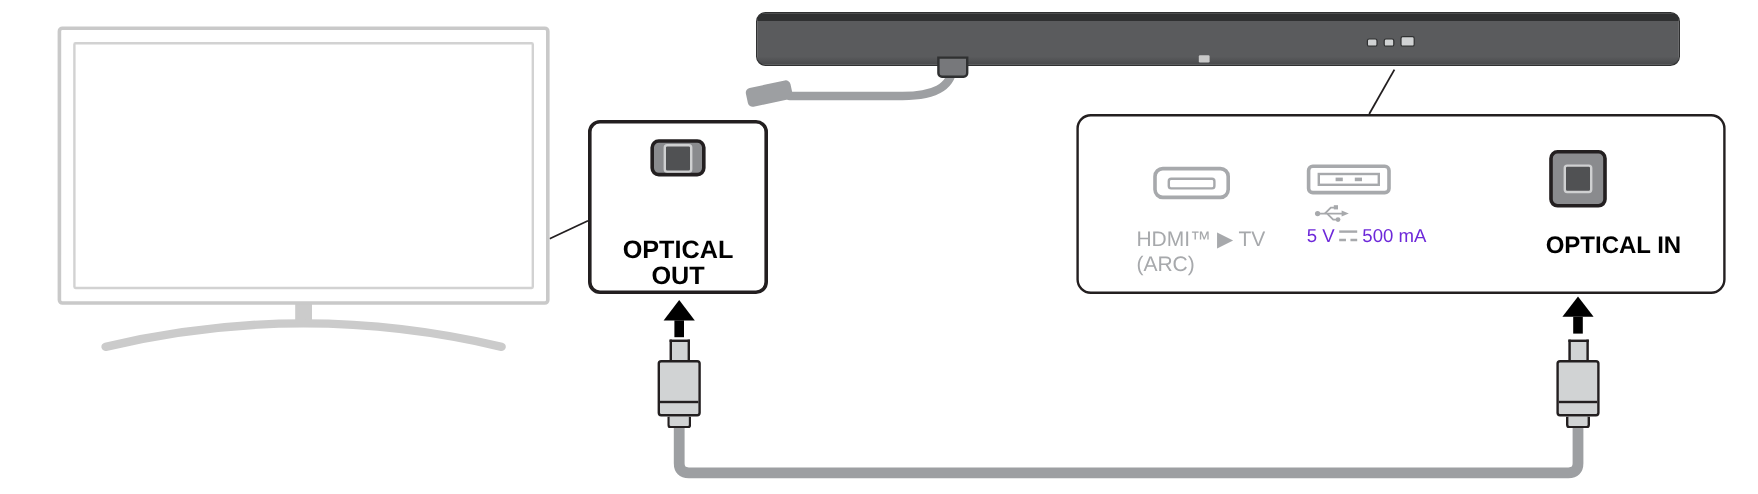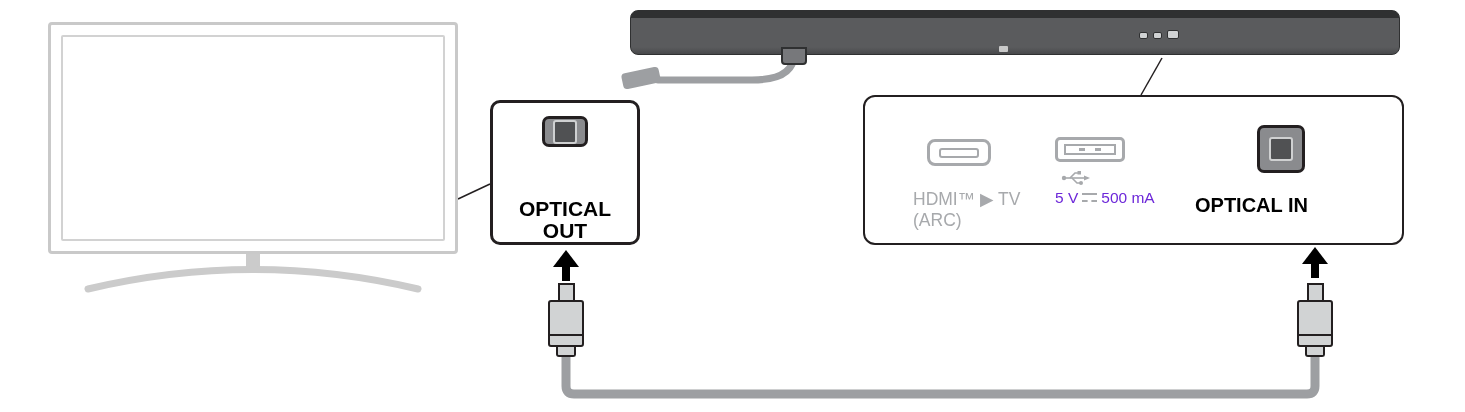--- a/index.html
+++ b/index.html
@@ -57,21 +57,21 @@
   .optical-port-inner {
     width: 24px; height: 24px; background: #505153; border: 2px solid #cfd0d1; border-radius: 3px;
   }
   .callout-label {
     margin-top: 15px; font-size: 21px; font-weight: 700; line-height: 22px;
     text-align: center; color: #000;
   }
   .callout-label span { display: block; }
 
   .panel {
-    position: absolute; left: 863px; top: 95px; width: 541px; height: 150px;
+    position: absolute; left: 897px; top: 95px; width: 541px; height: 150px;
     border: 2px solid #231f20; border-radius: 12px; background: #fff; z-index: 3;
   }
   .hdmi-icon {
     position: absolute; left: 62px; top: 42px; width: 64px; height: 27px;
     border: 3px solid #a7a9ac; border-radius: 8px;
     display: flex; align-items: center; justify-content: center;
   }
   .hdmi-icon-inner { width: 40px; height: 10px; border: 2px solid #a7a9ac; border-radius: 3px; }
   .hdmi-label {
     position: absolute; left: 48px; top: 92px; color: #a7a9ac;
@@ -93,21 +93,21 @@
     position: absolute; left: 190px; top: 92px; color: #6d28d9;
     font-size: 15.5px; white-space: nowrap;
   }
   .dc-icon {
     display: inline-block; width: 15px; height: 9px; margin: 0 4px 2px 4px;
     border-top: 2px solid #a7a9ac; border-bottom: 2px dashed #a7a9ac;
     vertical-align: middle;
   }
   .optical-in-icon { position: absolute; left: 392px; top: 28px; width: 48px; height: 48px; }
   .optical-in-label {
-    position: absolute; left: 330px; top: 97px; width: 172px; text-align: left;
+    position: absolute; left: 330px; top: 97px; width: 172px; text-align: right;
     font-size: 20px; font-weight: 700; color: #000;
   }
 
   
   .arrow { position: absolute; width: 26px; z-index: 3; }
   .arrow-left { left: 553px; top: 250px; }
   .arrow-right { left: 1302px; top: 247px; }
   .arrow-head {
     width: 0; height: 0; margin: 0 auto;
     border-left: 13px solid transparent; border-right: 13px solid transparent;

